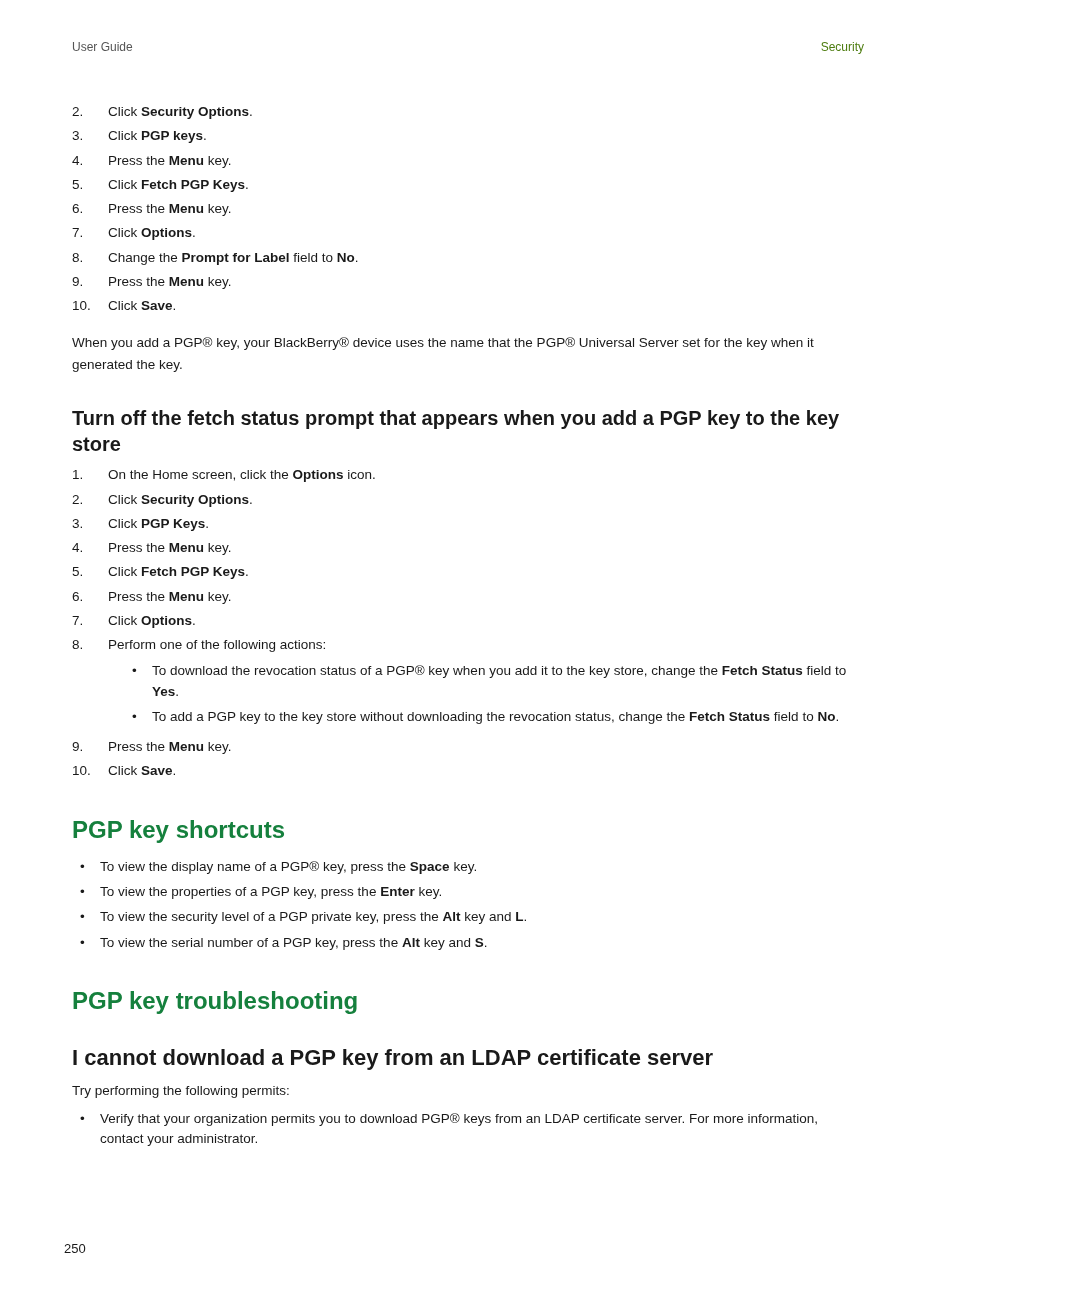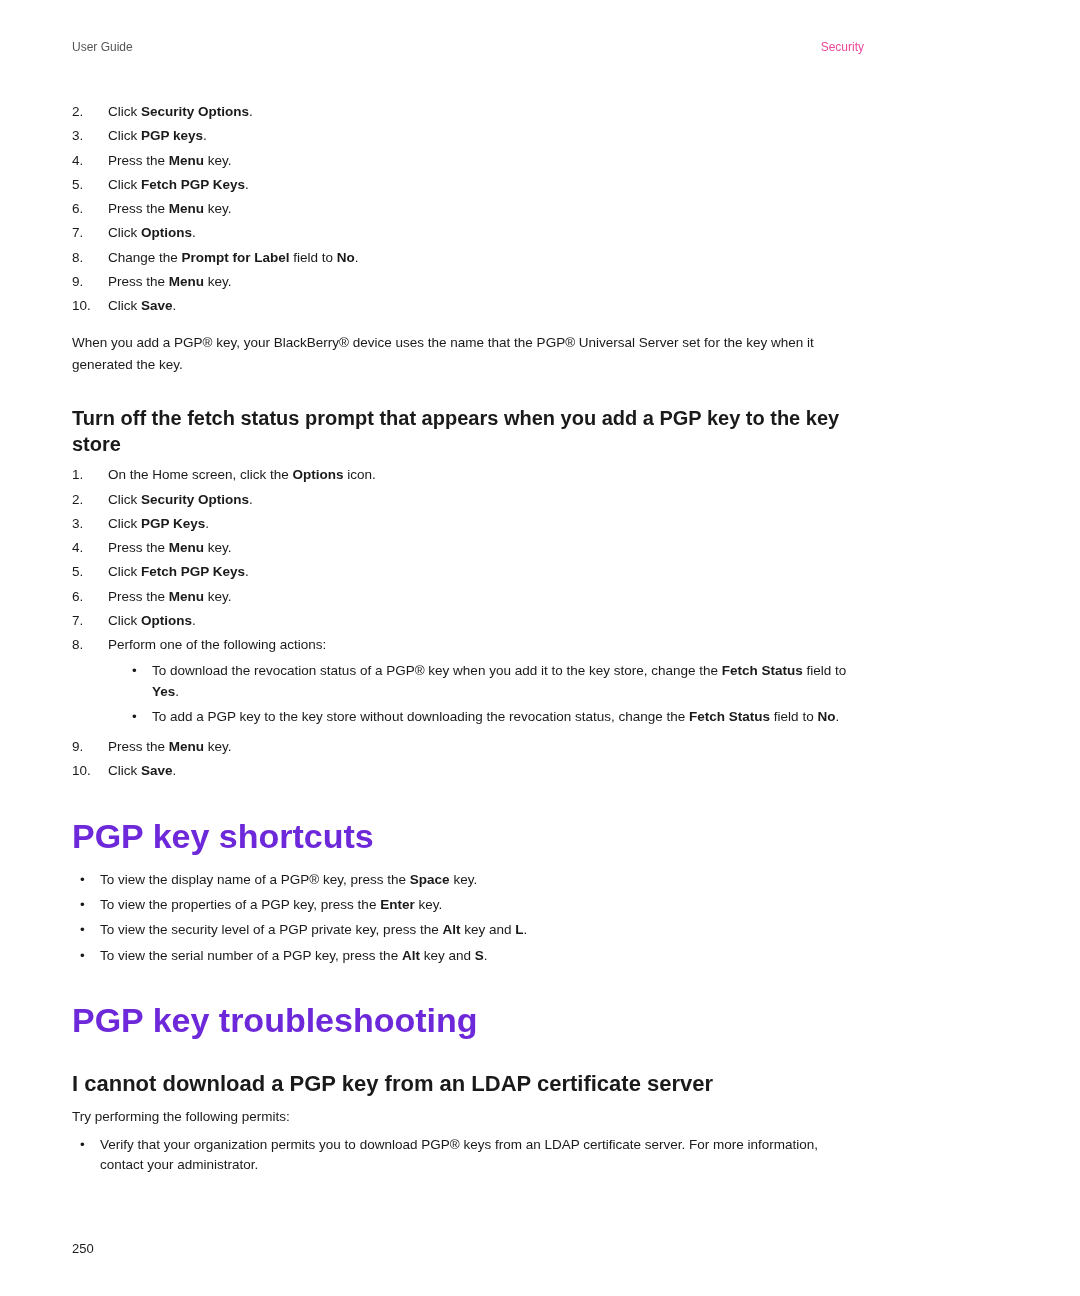--- a/index.html
+++ b/index.html
@@ -32,21 +32,21 @@
       margin-bottom: 48px;
     }
 
     .header-left {
       font-size: 12px;
       color: #555;
     }
 
     .header-right {
       font-size: 12px;
-      color: #ec4899;
+      color: #4d7c0f;
     }
 
     .content {
       margin-top: 10px;
     }
 
     
     .numbered-list {
       list-style: none;
       margin: 0 0 16px 0;
@@ -80,23 +80,23 @@
     .section-heading-large {
       font-size: 20px;
       font-weight: bold;
       color: #1a1a1a;
       margin-bottom: 8px;
       margin-top: 8px;
       line-height: 1.3;
     }
 
     .section-heading-medium {
-      font-size: 34px;
+      font-size: 24px;
       font-weight: bold;
-      color: #6d28d9;
+      color: #15803d;
       margin-bottom: 12px;
       margin-top: 32px;
       line-height: 1.3;
     }
 
     .section-heading-sub {
       font-size: 22px;
       font-weight: bold;
       color: #1a1a1a;
       margin-bottom: 8px;
@@ -151,21 +151,21 @@
       flex: 1;
     }
 
     b {
       font-weight: bold;
     }
 
     .footer {
       position: absolute;
       bottom: 40px;
-      left: 72px;
+      left: 64px;
       font-size: 13px;
       color: #1a1a1a;
     }
 
     .try-text {
       font-size: 13.5px;
       line-height: 1.5;
       margin-bottom: 8px;
     }
   </style>

